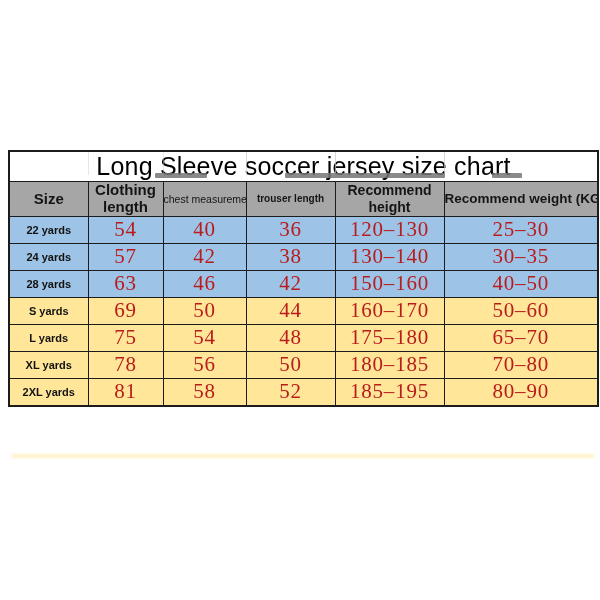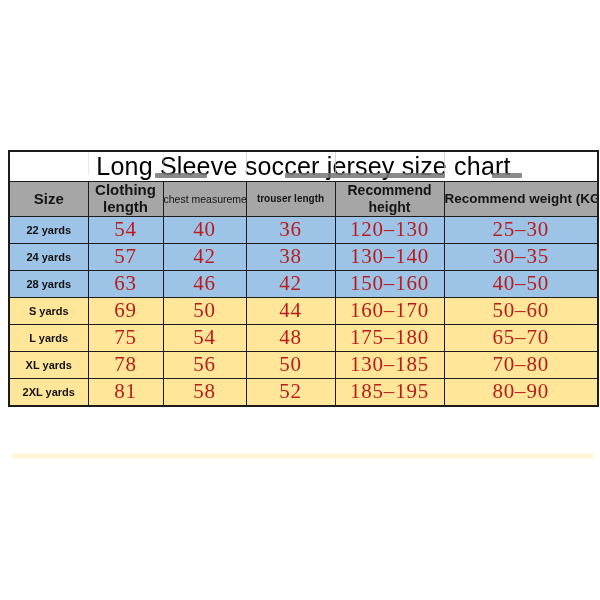--- a/index.html
+++ b/index.html
@@ -181,21 +181,21 @@
           <td class="num">54</td>
           <td class="num">48</td>
           <td class="num">175–180</td>
           <td class="num">65–70</td>
         </tr>
         <tr class="data-row band-yellow">
           <td class="size-cell">XL yards</td>
           <td class="num">78</td>
           <td class="num">56</td>
           <td class="num">50</td>
-          <td class="num">130–185</td>
+          <td class="num">180–185</td>
           <td class="num">70–80</td>
         </tr>
         <tr class="data-row band-yellow">
           <td class="size-cell">2XL yards</td>
           <td class="num">81</td>
           <td class="num">58</td>
           <td class="num">52</td>
           <td class="num">185–195</td>
           <td class="num">80–90</td>
         </tr>

